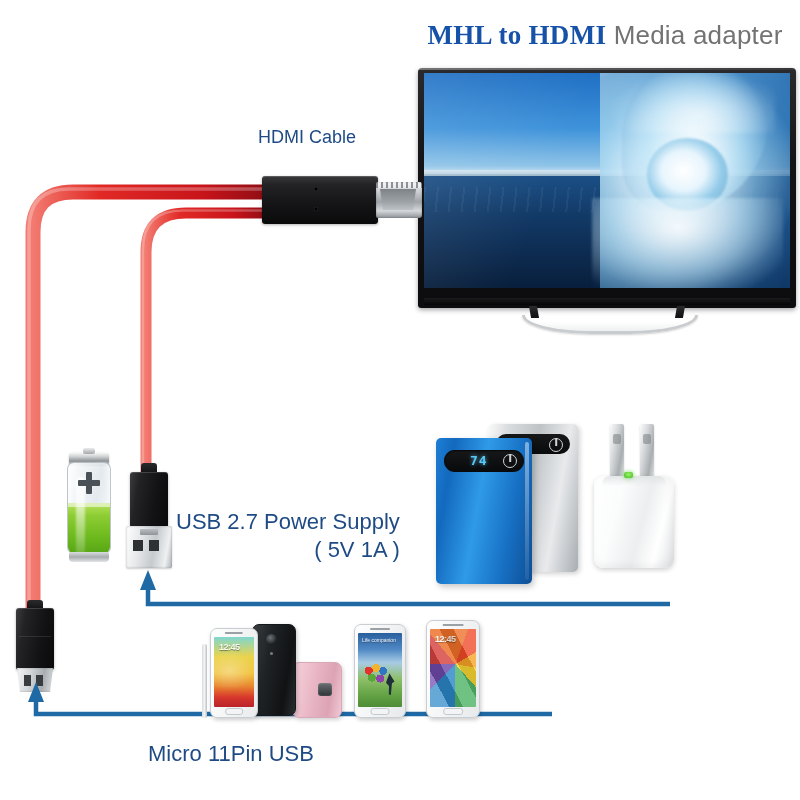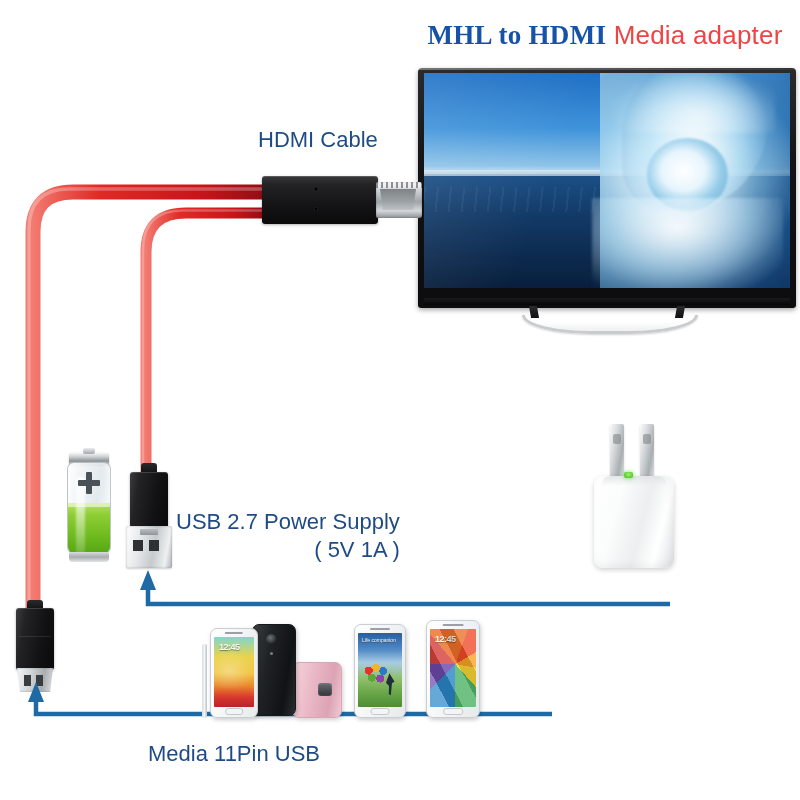--- a/index.html
+++ b/index.html
@@ -30,33 +30,33 @@
     font-family: "Liberation Serif", serif;
     font-weight: bold;
     font-size: 27px;
     color: #1552a8;
     letter-spacing: 0.3px;
   }
   #title .media {
     font-family: "Liberation Sans", sans-serif;
     font-weight: normal;
     font-size: 26px;
-    color: #ef4444;
+    color: #737373;
     letter-spacing: 0.2px;
   }
 
   
   .label {
     position: absolute;
     color: #1f4b85;
     font-size: 21px;
     white-space: nowrap;
     line-height: 1.25;
   }
-  #label-hdmi { left: 258px; top: 126px; font-size: 22px; }
+  #label-hdmi { left: 258px; top: 126px; font-size: 18px; }
   #label-usb  { left: 176px; top: 508px; font-size: 22px; text-align: left; }
   #label-usb .sub { display: block; text-align: right; }
   #label-micro{ left: 148px; top: 740px; font-size: 22px; }
 
   
   #tv {
     position: absolute;
     left: 418px;
     top: 68px;
     width: 378px;
@@ -695,21 +695,21 @@
     <div id="hdmi-plug"></div>
   </div>
 
   <div class="label" id="label-hdmi">HDMI Cable</div>
 
   <div class="label" id="label-usb">
     <span>USB 2.7 Power Supply</span>
     <span class="sub">( 5V 1A )</span>
   </div>
 
-  <div class="label" id="label-micro">Media 11Pin USB</div>
+  <div class="label" id="label-micro">Micro 11Pin USB</div>
 
   <div id="battery">
     <div id="bat-cap"></div>
     <div id="bat-glass">
       <div id="bat-fill"></div>
       <div id="bat-gloss"></div>
     </div>
     <div id="bat-plus"></div>
     <div id="bat-base"></div>
   </div>
@@ -728,20 +728,34 @@
 
   <svg class="arrow-svg" viewBox="0 0 800 800">
 
     <path d="M 670 604 L 148 604 L 148 588" fill="none" stroke="#1f6aa5" stroke-width="4.5" stroke-linejoin="miter"></path>
     <polygon points="148,570 140,590 156,590" fill="#1f6aa5"></polygon>
 
     <path d="M 552 714 L 36 714 L 36 700" fill="none" stroke="#1f6aa5" stroke-width="4.5" stroke-linejoin="miter"></path>
     <polygon points="36,682 28,702 44,702" fill="#1f6aa5"></polygon>
   </svg>
 
+  <div id="powerbanks">
+    <div id="pb-silver">
+      <div class="pb-screen">
+        <div class="pb-digits"></div>
+        <div class="pb-power"></div>
+      </div>
+    </div>
+    <div id="pb-blue">
+      <div class="pb-screen">
+        <div class="pb-digits">74</div>
+        <div class="pb-power"></div>
+      </div>
+    </div>
+  </div>
 
   <div id="charger">
     <div class="prong p1"></div>
     <div class="prong p2"></div>
     <div id="charger-cube"></div>
     <div id="charger-led"></div>
   </div>
 
   <div id="phones-note">
     <div id="note-stylus"></div>

